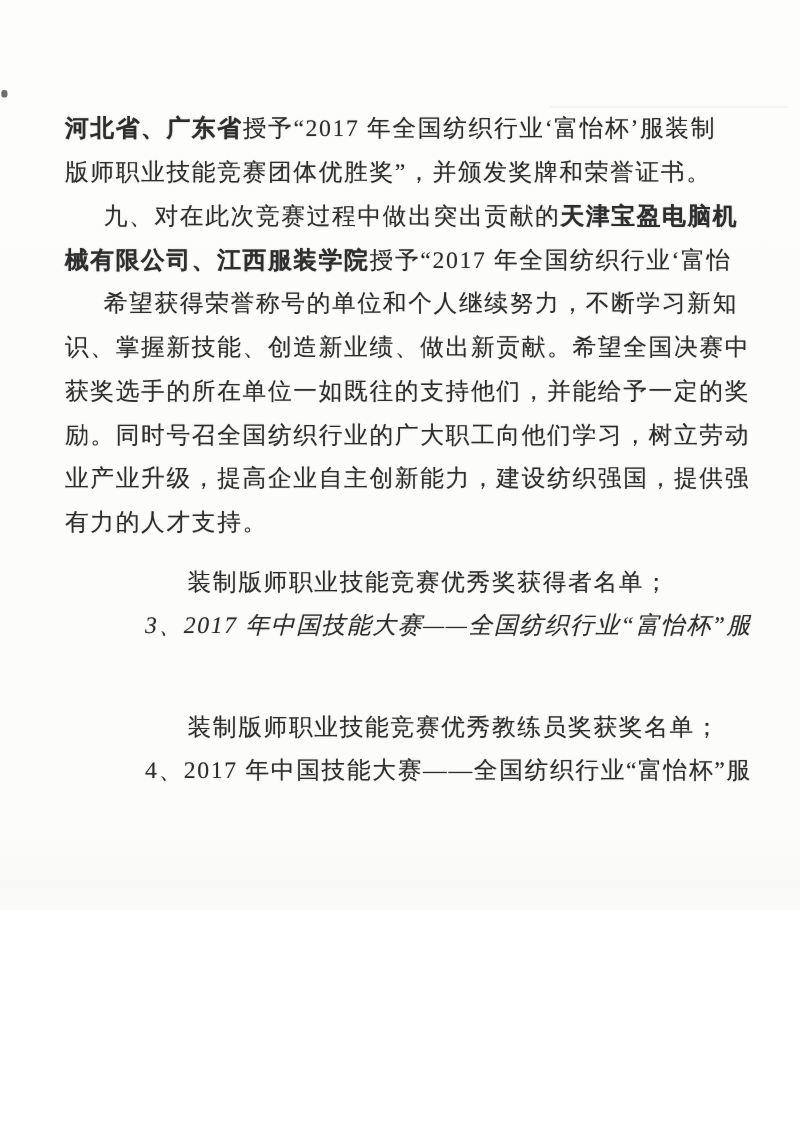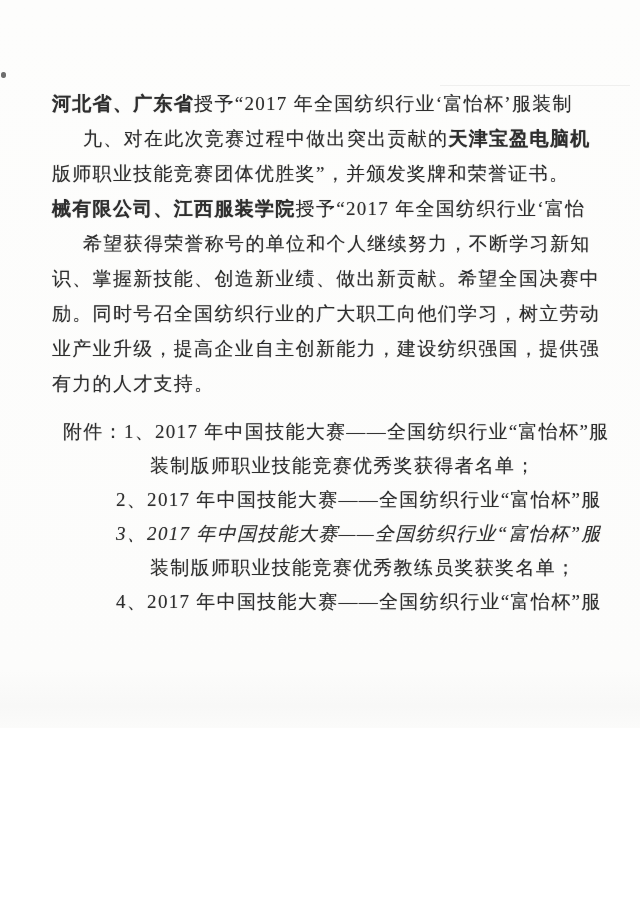--- a/index.html
+++ b/index.html
@@ -81,35 +81,34 @@
 <body>
 
 <div class="scan-page">
 
   <span class="edge-speck"></span>
   <span class="scan-streak-top"></span>
 
   <div class="doc-content">
     <div>
         <div class="line"><span class="b">河北省、广东省</span><span>授予“2017 年全国纺织行业‘富怡杯’服装制</span></div>
+        <div class="line"><span>版师职业技能竞赛团体优胜奖”，并颁发奖牌和荣誉证书。</span></div>
         <div class="line" style="padding-left: 31px;"><span>九、对在此次竞赛过程中做出突出贡献的</span><span class="b">天津宝盈电脑机</span></div>
-        <div class="line"><span>版师职业技能竞赛团体优胜奖”，并颁发奖牌和荣誉证书。</span></div>
         <div class="line"><span class="b">械有限公司、江西服装学院</span><span>授予“2017 年全国纺织行业‘富怡</span></div>
         <div class="line" style="padding-left: 31px;"><span>希望获得荣誉称号的单位和个人继续努力，不断学习新知</span></div>
         <div class="line"><span>识、掌握新技能、创造新业绩、做出新贡献。希望全国决赛中</span></div>
+        <div class="line"><span>获奖选手的所在单位一如既往的支持他们，并能给予一定的奖</span></div>
         <div class="line"><span>励。同时号召全国纺织行业的广大职工向他们学习，树立劳动</span></div>
         <div class="line"><span>业产业升级，提高企业自主创新能力，建设纺织强国，提供强</span></div>
         <div class="line"><span>有力的人才支持。</span></div>
       </div>
     <div class="attachment-block">
-        <div class="line" style="padding-left: 11px;"><span>附件：1、2017 年中国技能大赛——全国纺织行业“富怡杯”服</span></div>
         <div class="line" style="padding-left: 98px;"><span>装制版师职业技能竞赛优秀奖获得者名单；</span></div>
-        <div class="line" style="padding-left: 64px;"><span>2、2017 年中国技能大赛——全国纺织行业“富怡杯”服</span></div>
         <div class="line" style="padding-left: 64px; font-style: italic;"><span>3、2017 年中国技能大赛——全国纺织行业“富怡杯”服</span></div>
-        <div class="line" style="padding-left: 98px;"><span>装制版师职业技能竞赛优秀教练员奖获奖名单；</span></div>
+        <div class="line" style="padding-left: 98px; margin-top: 48px;"><span>装制版师职业技能竞赛优秀教练员奖获奖名单；</span></div>
         <div class="line" style="padding-left: 64px;"><span>4、2017 年中国技能大赛——全国纺织行业“富怡杯”服</span></div>
       </div>
   </div>
 
   <div class="page-number">3</div>
 
   <span class="scan-seam-1"></span>
   <span class="scan-seam-2"></span>
   <div class="bottom-shade"></div>
 

